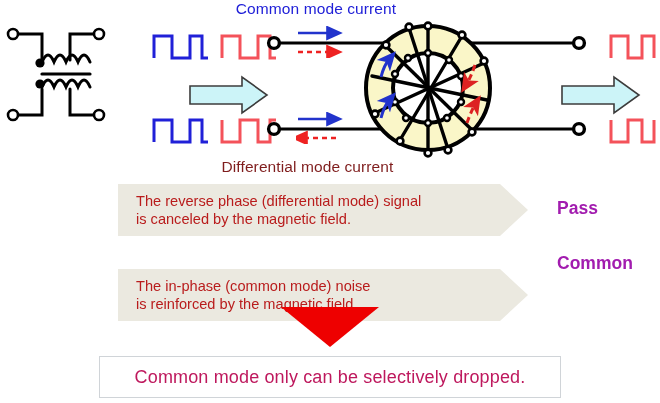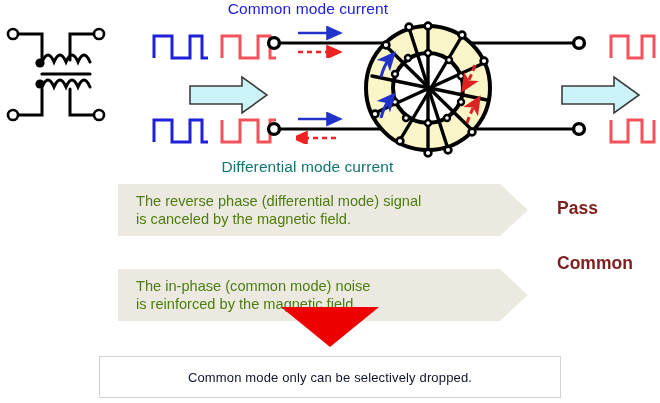--- a/index.html
+++ b/index.html
@@ -18,78 +18,78 @@
     position: absolute;
     left: 0;
     top: 0;
     width: 660px;
     height: 403px;
   }
   .abs { position: absolute; }
 
   
   .label-common {
-    left: 188px; top: 0px;
+    left: 196px; top: 0px;
     width: 240px;
     text-align: center;
     font-size: 15.5px;
     color: #2020d8;
     font-weight: 400;
     letter-spacing: 0.1px;
   }
   .label-diff {
     left: 185px; top: 158px;
     width: 245px;
     text-align: center;
     font-size: 15.5px;
-    color: #0f766e;
+    color: #7f1d1d;
     font-weight: 400;
     letter-spacing: 0.1px;
   }
 
   
   .banner {
     height: 52px;
     background: #ebe9e0;
     -webkit-clip-path: polygon(0 0, calc(100% - 28px) 0, 100% 50%, calc(100% - 28px) 100%, 0 100%);
     clip-path: polygon(0 0, calc(100% - 28px) 0, 100% 50%, calc(100% - 28px) 100%, 0 100%);
     display: flex;
     align-items: center;
   }
   .banner-text {
     padding-left: 18px;
     font-size: 14.6px;
     line-height: 18.5px;
-    color: #4d7c0f;
+    color: #b91c1c;
     white-space: pre-line;
   }
   #banner-pass  { left: 118px; top: 184px; width: 410px; }
   #banner-imped { left: 118px; top: 240px; width: 410px; margin-top: 29px; }
 
   .verdict {
     font-size: 17.5px;
     font-weight: bold;
-    color: #7f1d1d;
+    color: #a21caf;
   }
   #verdict-pass   { left: 557px; top: 198px; }
   #verdict-impede { left: 557px; top: 253px; }
 
   
   #conclusion-box {
     left: 99px; top: 356px;
     width: 460px; height: 40px;
     border: 1px solid #d0d4d8;
     background: #ffffff;
     display: flex;
     align-items: center;
     justify-content: center;
   }
   #conclusion-text {
-    font-size: 13px;
-    color: #0f172a;
+    font-size: 18px;
+    color: #be185d;
     letter-spacing: 0.15px;
   }
   svg { display: block; }
 </style>
 </head>
 <body>
 
 <div id="stage">
 
   <svg class="abs" style="left:2px; top:22px;" width="108" height="105">

